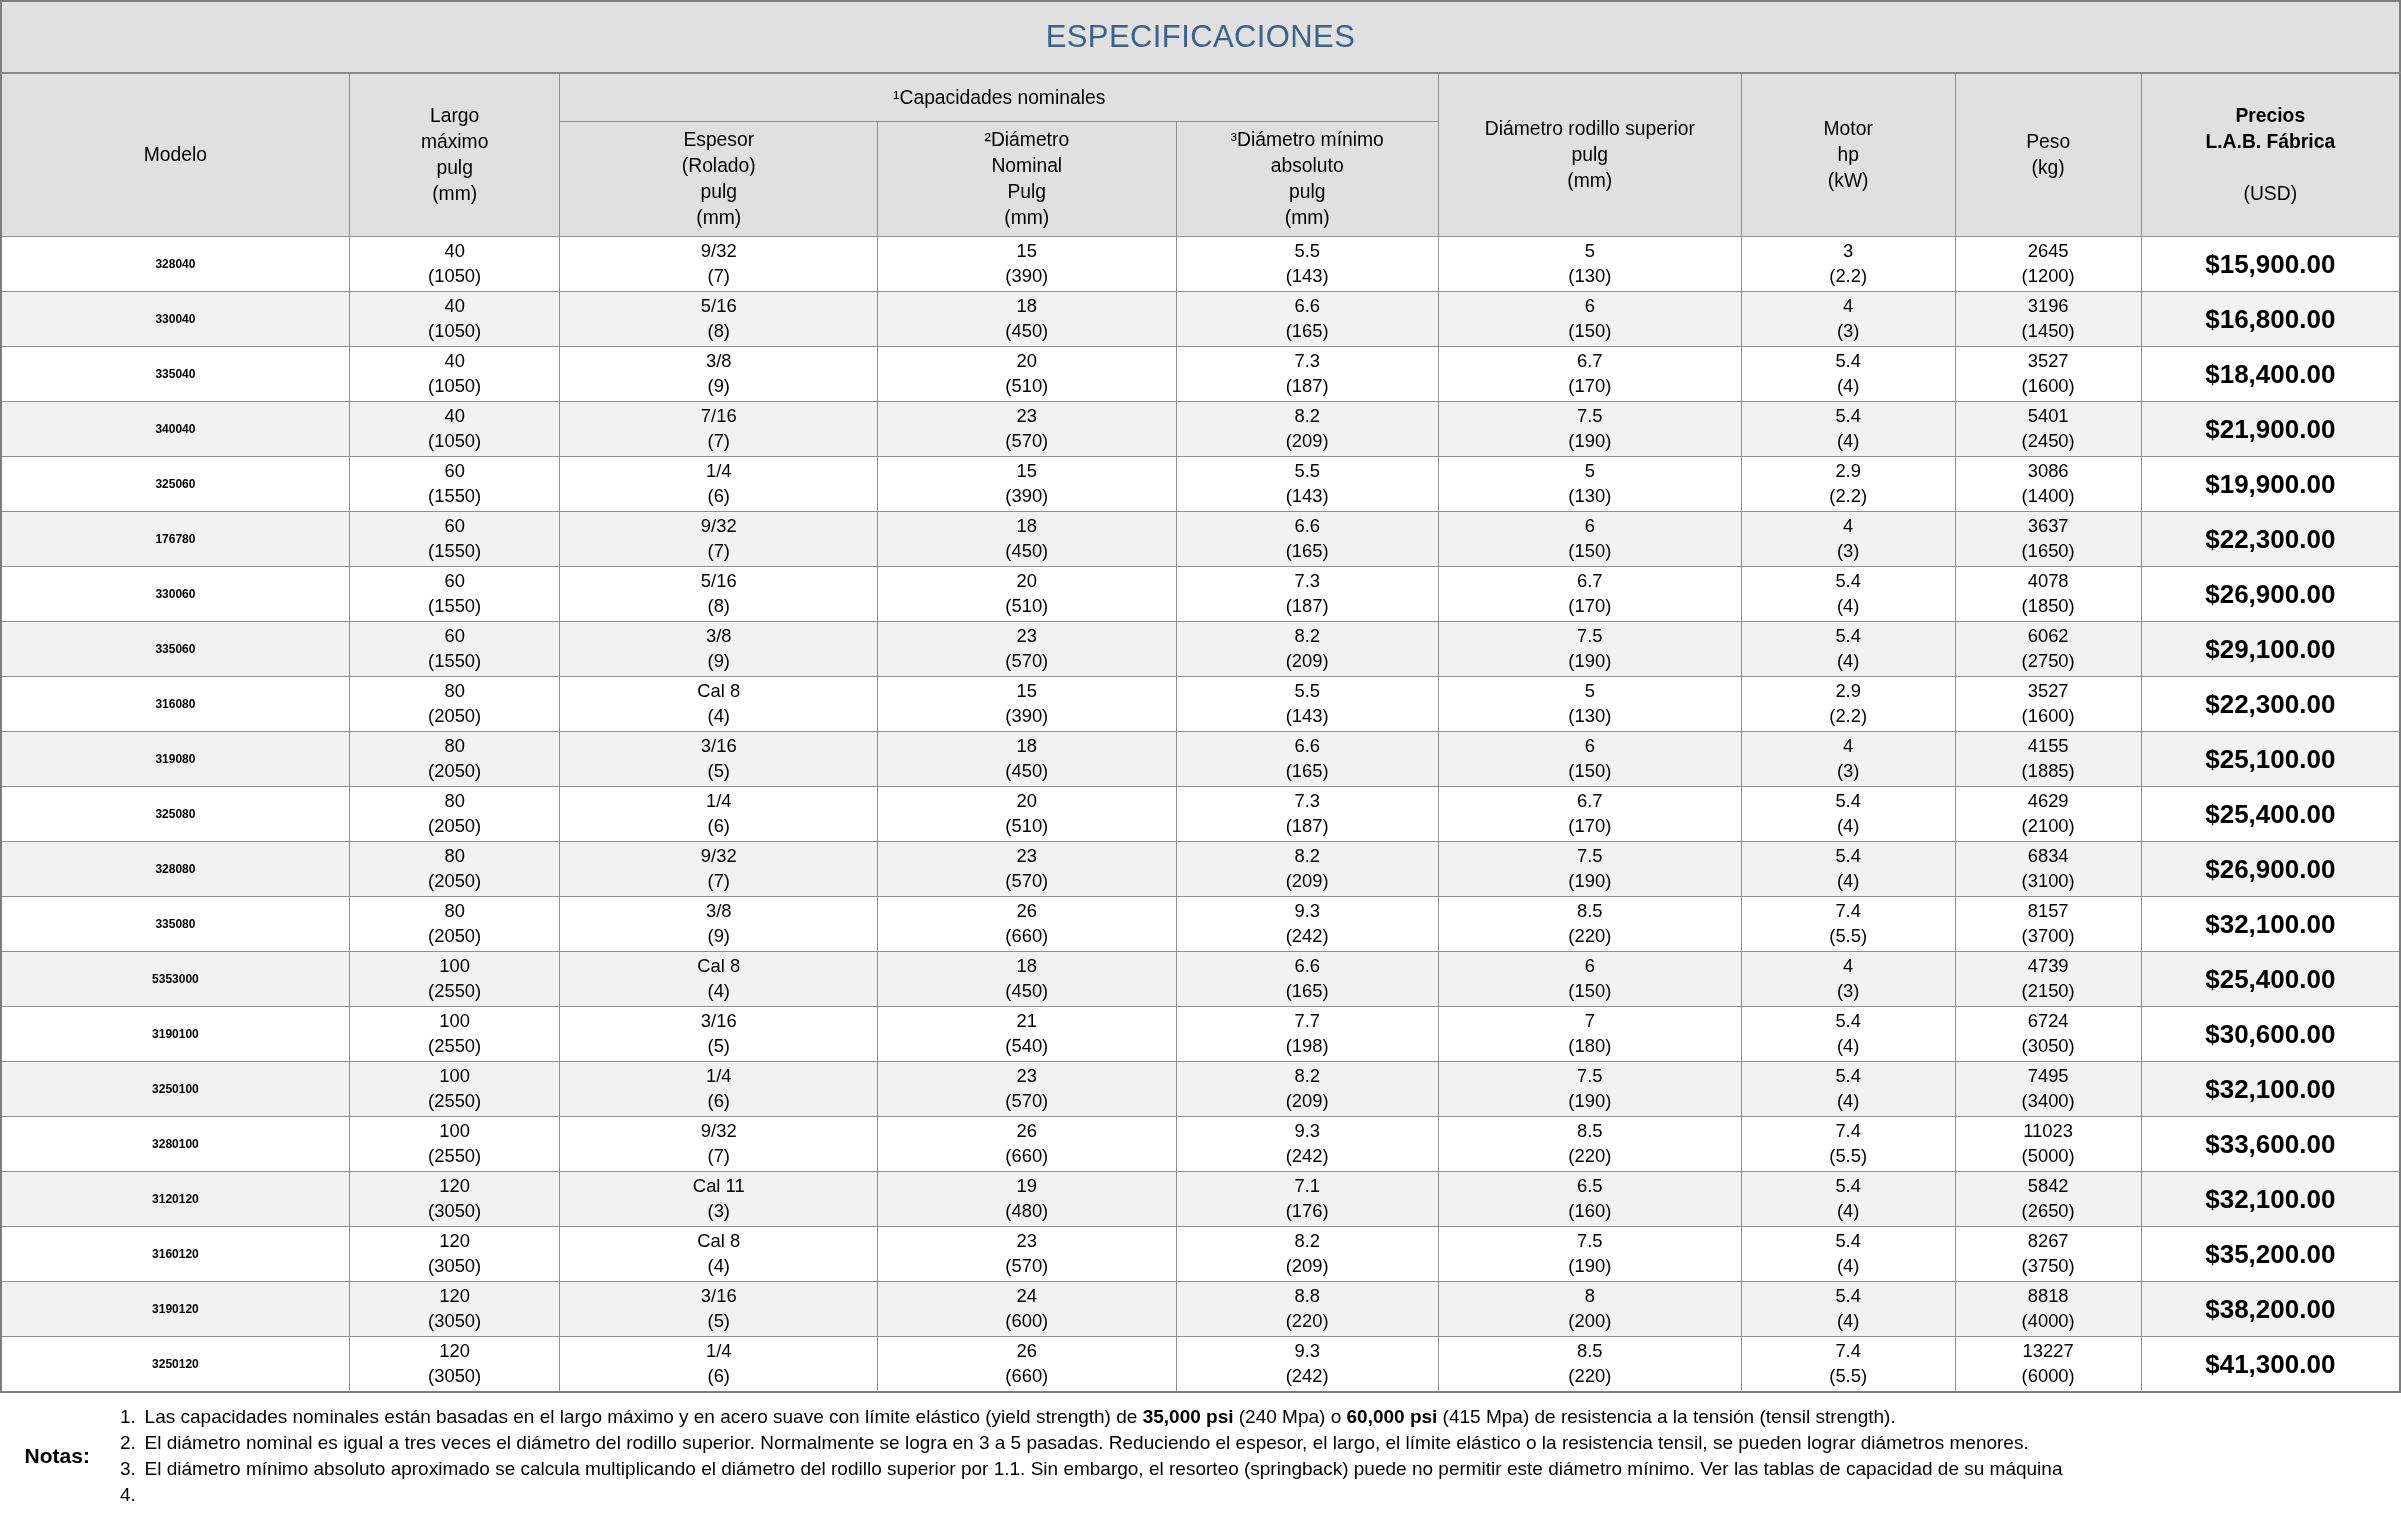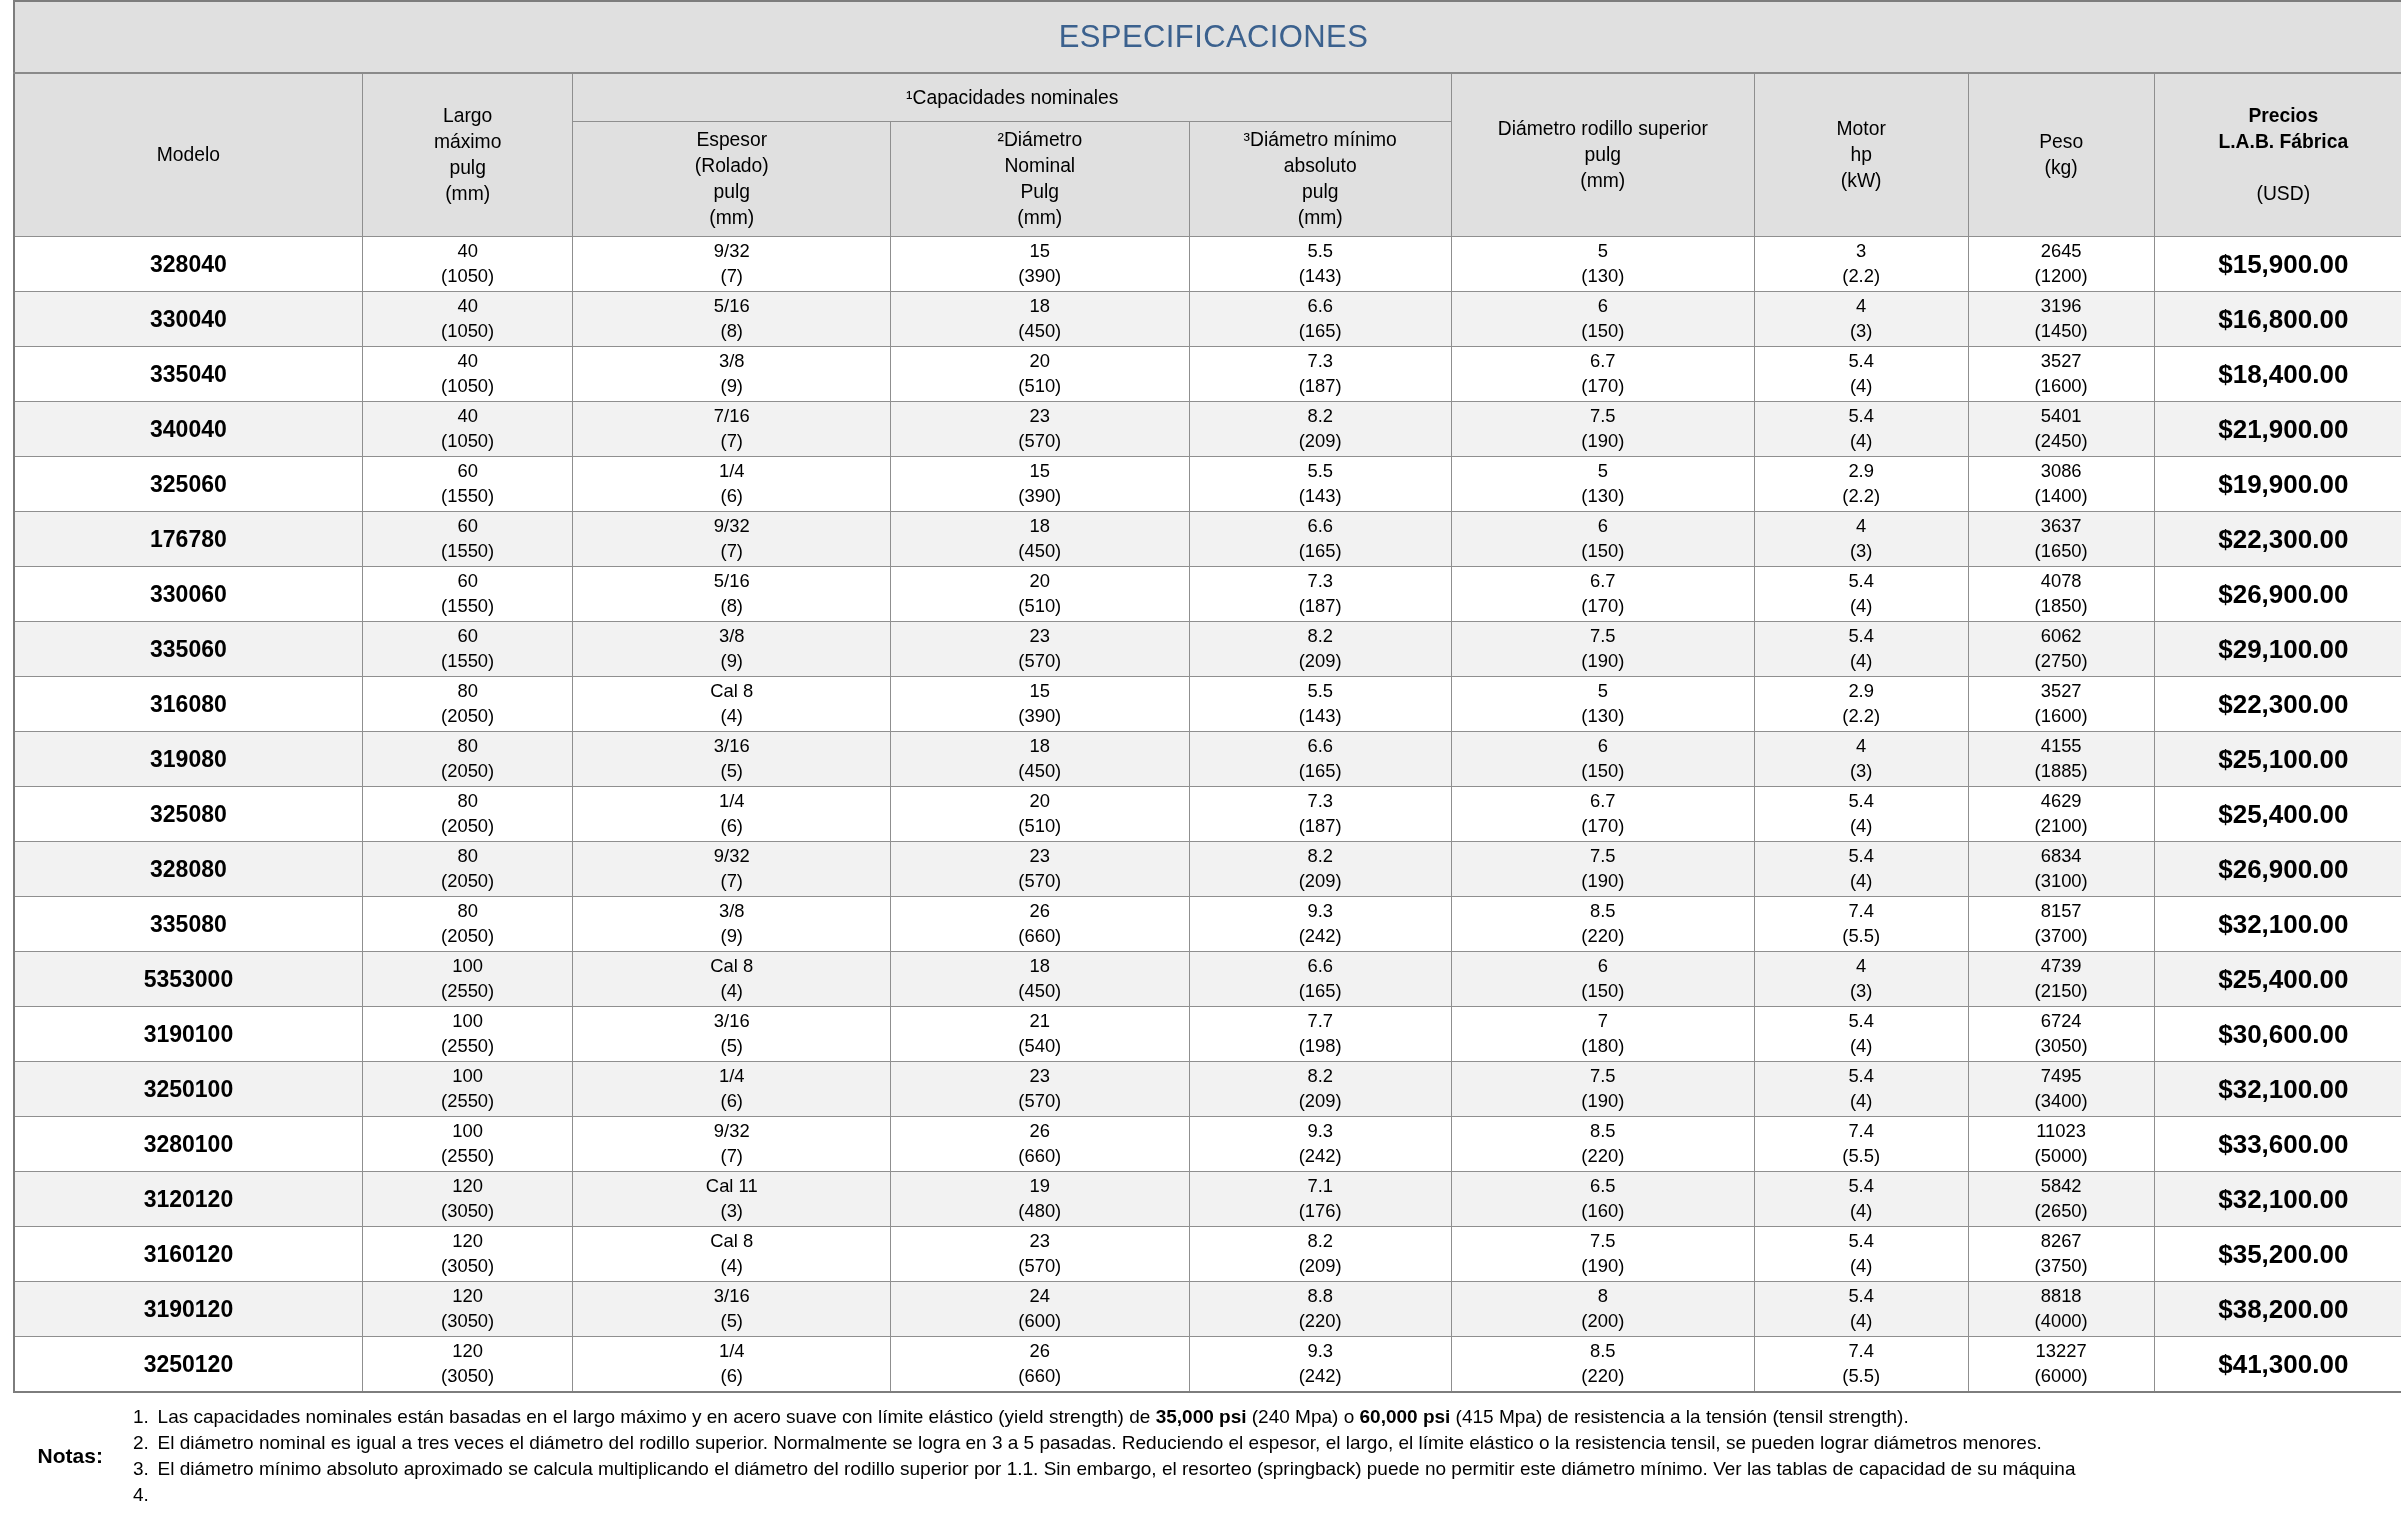--- a/index.html
+++ b/index.html
@@ -1,19 +1,19 @@
 <!DOCTYPE html>
 <html style="font-size:14px"><head>
 <meta charset="utf-8">
 <style>
   html,body { margin:0; padding:0; background:#ffffff; }
   .page {
     width:2401px; height:1534px; box-sizing:border-box;
     font-family:"Liberation Sans","DejaVu Sans",sans-serif;
-    color:#000; overflow:hidden;padding-left:13px;
+    color:#000; overflow:hidden;
   }
   table.spec {
     width:2401px; border-collapse:collapse; table-layout:fixed;
     border:2.6px solid #7d7d7d;
   }
   table.spec th, table.spec td {
     border:1.8px solid #8f8f8f;
     text-align:center; vertical-align:middle;
     padding:0; overflow:hidden;
   }
@@ -24,21 +24,21 @@
     white-space:pre-line;
   }
   th.hdr-modelo { font-weight:bold; font-size:21px; }
   th.cap-th { height:47px; }
   th.sub-th { height:114px; }
   th.hdr-precios { font-size:19.3px; line-height:26px; }
   th.hdr-precios .b { font-weight:bold; white-space:pre-line; display:block; }
   th.hdr-precios .n { font-weight:normal; display:block; }
   tbody td { height:54px; font-size:18.4px; line-height:24.6px; background:#ffffff; }
   tbody tr.stripe td { background:#f2f2f2; }
-  tbody td.model { font-weight:bold; font-size:23px; }
+  tbody td.model { font-weight:bold; font-size:12px; }
   tbody td.price { font-weight:bold; font-size:26px; }
   .notes {
     display:flex; align-items:center;
     padding:10.5px 0 0 24.6px; gap:30px;
     box-sizing:border-box;
   }
   .notes-label { font-weight:bold; font-size:21px; flex:0 0 auto; }
   .notes-list { display:flex; flex-direction:column; }
   .note-item { display:flex; gap:8.8px; font-size:19px; line-height:26px; white-space:nowrap; }
   .note-num { flex:0 0 auto; }

